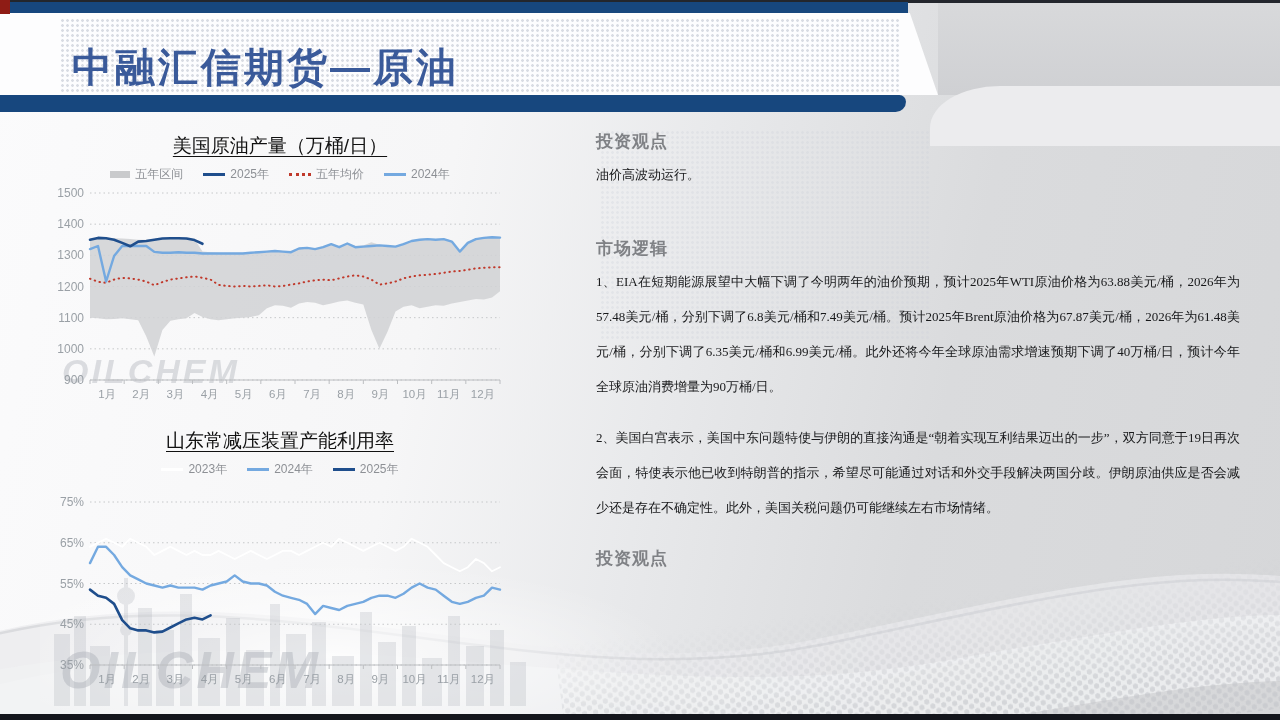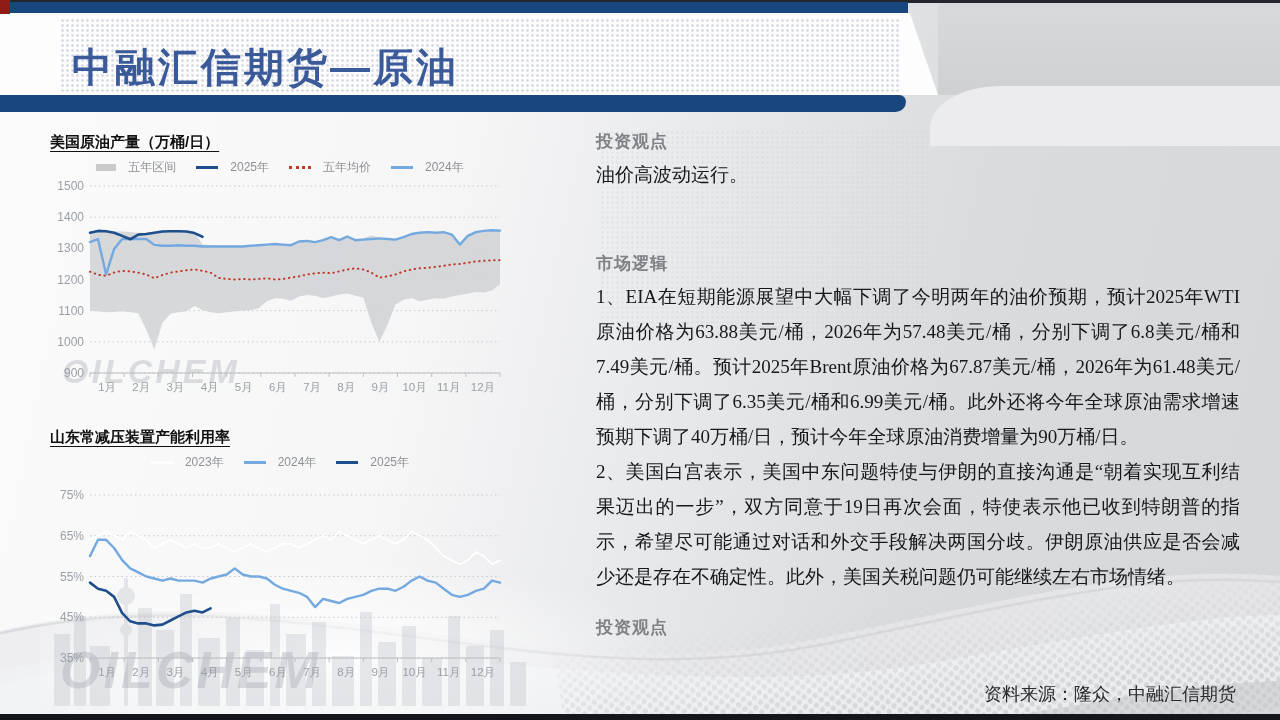--- a/index.html
+++ b/index.html
@@ -36,35 +36,35 @@
     background:radial-gradient(ellipse at 45% 60%,rgba(255,255,255,.85),rgba(255,255,255,0) 70%);}
   .skyline{position:absolute;left:48px;top:538px;width:480px;height:168px;opacity:.28;}
   .watermark{position:absolute;color:#a9adb5;font-weight:700;letter-spacing:3px;
     font-family:"Liberation Sans",sans-serif;font-style:italic;}
   .wm1{left:62px;top:352px;font-size:34px;opacity:.38;}
   .wm2{left:60px;top:640px;font-size:52px;opacity:.42;}
   
   .chart{position:absolute;width:460px;}
   .chart-1{left:50px;top:133px;}
   .chart-2{left:50px;top:428px;}
-  .chart-title{font-size:15px;font-weight:700;color:#111;
+  .chart-title{text-align:center;font-size:19px;font-weight:400;color:#111;
     text-decoration:underline;text-underline-offset:4px;}
   .legend{display:flex;justify-content:center;align-items:center;gap:20px;margin-top:7px;
     font-size:12px;color:#8d9095;}
-  .legend-item{display:flex;align-items:center;gap:12px;}
+  .legend-item{display:flex;align-items:center;gap:5px;}
   .sw-band{display:inline-block;width:20px;height:7px;}
   .sw-line{display:inline-block;width:22px;height:3px;}
   .sw-dotted{display:inline-block;width:22px;height:0;border-top:3px dotted;}
   
   .right-panel{position:absolute;left:596px;top:130px;width:644px;}
   .sec-heading{font-size:17px;font-weight:700;color:#7f8185;letter-spacing:1px;
     font-family:Liberation Sans, sans-serif;}
-  .sec-body{font-size:19px;line-height:35px;color:#17181a;text-align:justify;
+  .sec-body{font-size:13px;line-height:35px;color:#17181a;text-align:justify;
     font-family:"Liberation Serif",serif;margin:4px 0 0 0;}
-  .gap-lg{margin-top:60px;}
+  .gap-lg{margin-top:45px;}
   .gap-md{margin-top:22px;}
   .source-line{position:absolute;right:44px;top:682px;font-size:18px;color:#2a2b2e;
     font-family:"Liberation Serif",serif;}
   .bottom-bar{position:absolute;left:0;bottom:0;width:1280px;height:6px;background:#14161c;}
 </style>
 </head>
 <body>
 
 <div class="slide">
 
@@ -243,20 +243,19 @@
         <polyline points="40.0,97.6 48.0,103.7 56.1,105.8 64.1,111.9 72.2,128.2 80.2,136.3 88.2,138.4 96.3,138.4 104.3,140.4 112.4,139.6 120.4,135.5 128.4,131.4 136.5,127.4 144.5,125.7 152.5,127.4 160.6,123.3" fill="none" stroke="#1f4e8c" stroke-width="2.6" stroke-linejoin="round" stroke-linecap="round"></polyline>
       </svg>
   </div>
 
   <div class="right-panel">
     <div class="sec-heading">投资观点</div>
     <p class="sec-body">油价高波动运行。</p>
 
     <div class="sec-heading gap-lg">市场逻辑</div>
     <p class="sec-body">1、EIA在短期能源展望中大幅下调了今明两年的油价预期，预计2025年WTI原油价格为63.88美元/桶，2026年为57.48美元/桶，分别下调了6.8美元/桶和7.49美元/桶。预计2025年Brent原油价格为67.87美元/桶，2026年为61.48美元/桶，分别下调了6.35美元/桶和6.99美元/桶。此外还将今年全球原油需求增速预期下调了40万桶/日，预计今年全球原油消费增量为90万桶/日。</p>
-    <p class="sec-body" style="margin-top:0">2、美国白宫表示，美国中东问题特使与伊朗的直接沟通是“朝着实现互利结果迈出的一步”，双方同意于19日再次会面，特使表示他已收到特朗普的指示，希望尽可能通过对话和外交手段解决两国分歧。伊朗原油供应是否会减少还是存在不确定性。此外，美国关税问题仍可能继续左右市场情绪。</p>
+    <p class="sec-body" style="margin-top:16px">2、美国白宫表示，美国中东问题特使与伊朗的直接沟通是“朝着实现互利结果迈出的一步”，双方同意于19日再次会面，特使表示他已收到特朗普的指示，希望尽可能通过对话和外交手段解决两国分歧。伊朗原油供应是否会减少还是存在不确定性。此外，美国关税问题仍可能继续左右市场情绪。</p>
 
     <div class="sec-heading gap-md">投资观点</div>
   </div>
 
-  <div class="source-line">资料来源：隆众，中融汇信期货</div>
   <div class="bottom-bar"></div>
 </div>
 
 </body></html>

